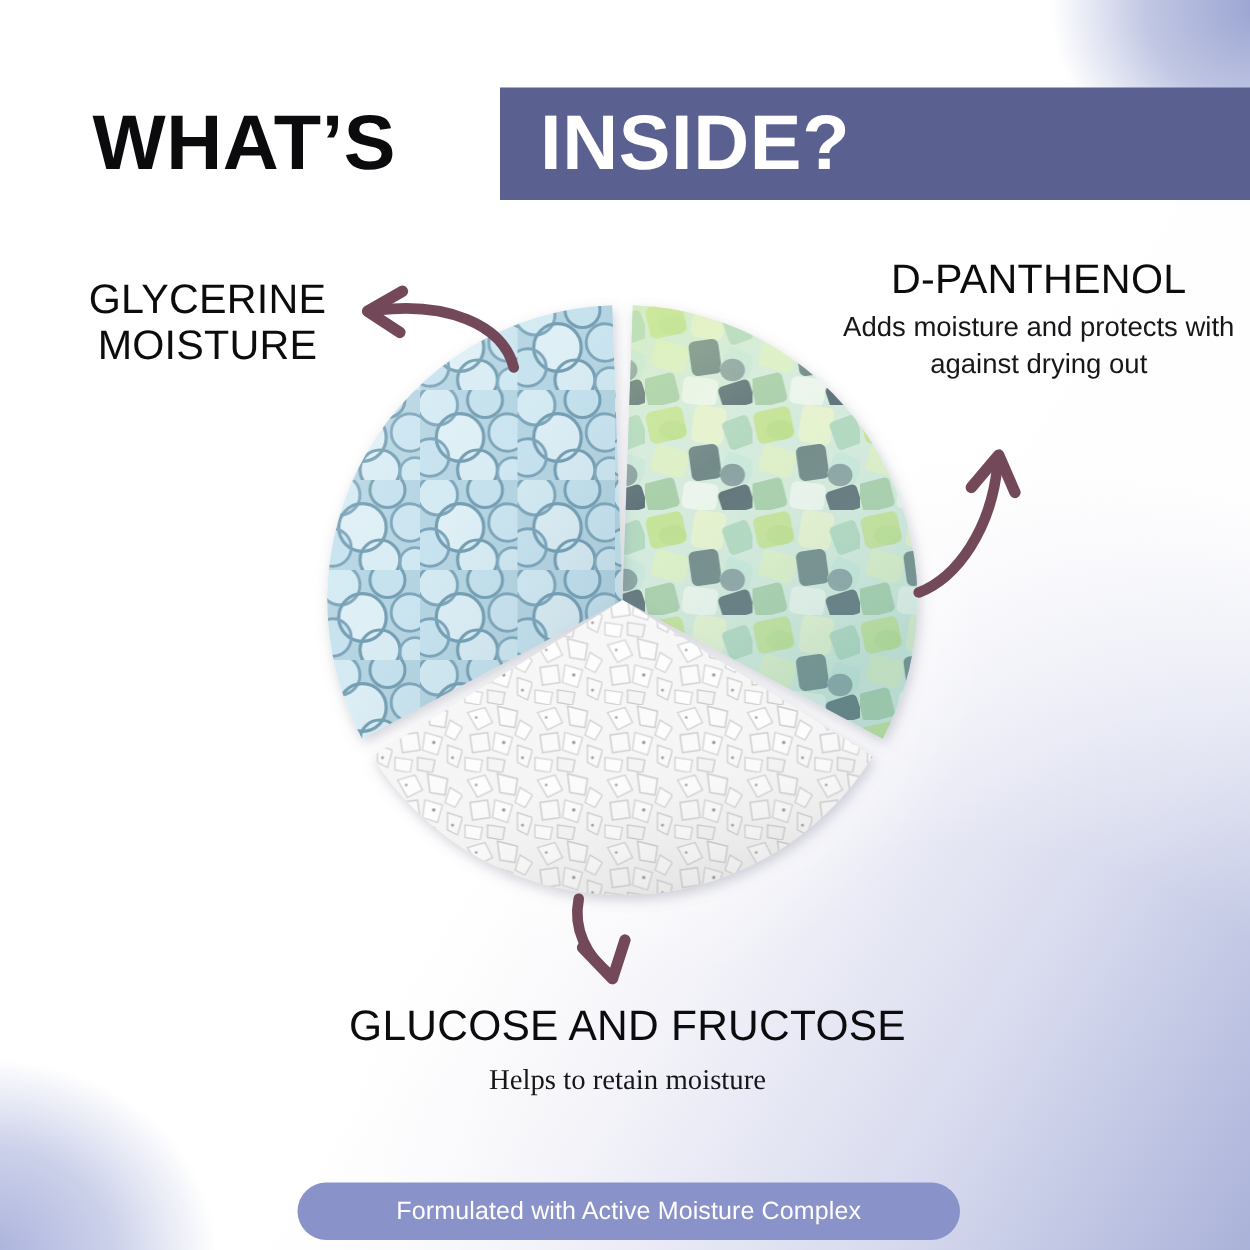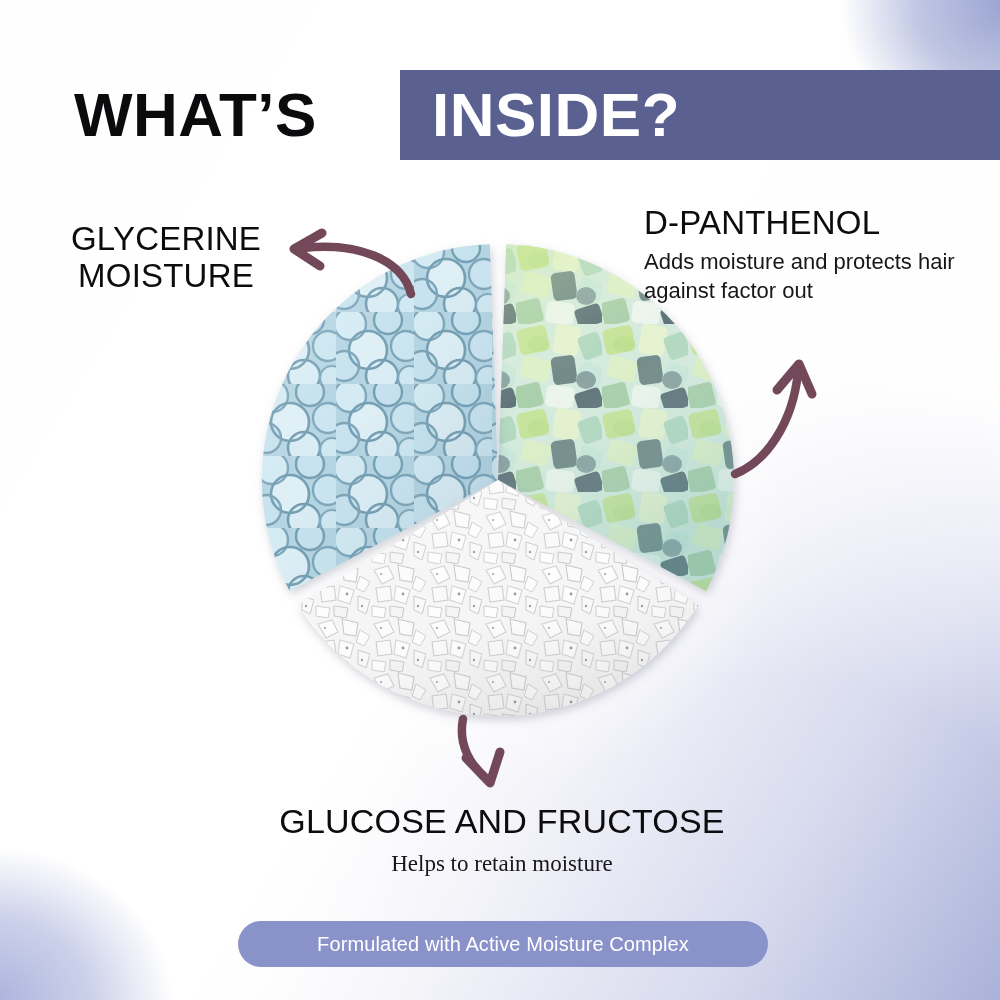--- a/index.html
+++ b/index.html
@@ -102,22 +102,23 @@
     line-height: 29px;
     margin-top: 6px;
   }
 
   #callout-glycerine {
     left: 16px; top: 220px;
     width: 300px;
     text-align: center;
   }
   #callout-panthenol {
-    left: 644px; top: 204px;
+    left: 663px; top: 204px;
     width: 336px;
+    text-align: center;
   }
   #callout-glucose {
     left: 190px; top: 803px;
     width: 624px;
     text-align: center;
   }
   #callout-glucose .c-title { font-size: 34px; }
   #callout-glucose .c-desc  { font-size: 23px; margin-top: 9px; font-family: Liberation Serif, serif; }
 
   
@@ -135,21 +136,21 @@
     position: absolute;
     left: 0; top: 0;
     width: 1000px; height: 1000px;
     pointer-events: none;
   }
 
   
   #footer-pill {
     position: absolute;
     left: 238px;
-    top: 921px;
+    top: 946px;
     width: 530px;
     height: 46px;
     border-radius: 23px;
     background: #8a93c9;
     display: flex;
     align-items: center;
     justify-content: center;
   }
   #footer-pill-label {
     color: #ffffff;
@@ -258,21 +259,21 @@
       </g>
     </svg>
   </div>
 
   <div class="callout" id="callout-glycerine">
     <div class="c-title">GLYCERINE MOISTURE</div>
   </div>
 
   <div class="callout" id="callout-panthenol">
     <div class="c-title">D-PANTHENOL</div>
-    <div class="c-desc">Adds moisture and protects hair against factor out</div>
+    <div class="c-desc">Adds moisture and protects with against drying out</div>
   </div>
 
   <div class="callout" id="callout-glucose">
     <div class="c-title">GLUCOSE AND FRUCTOSE</div>
     <div class="c-desc">Helps to retain moisture</div>
   </div>
 
   <svg id="arrow-layer" viewBox="0 0 1000 1000" xmlns="http://www.w3.org/2000/svg">
     <g fill="none" stroke="#73495a" stroke-width="8.5" stroke-linecap="round" stroke-linejoin="round">
 

